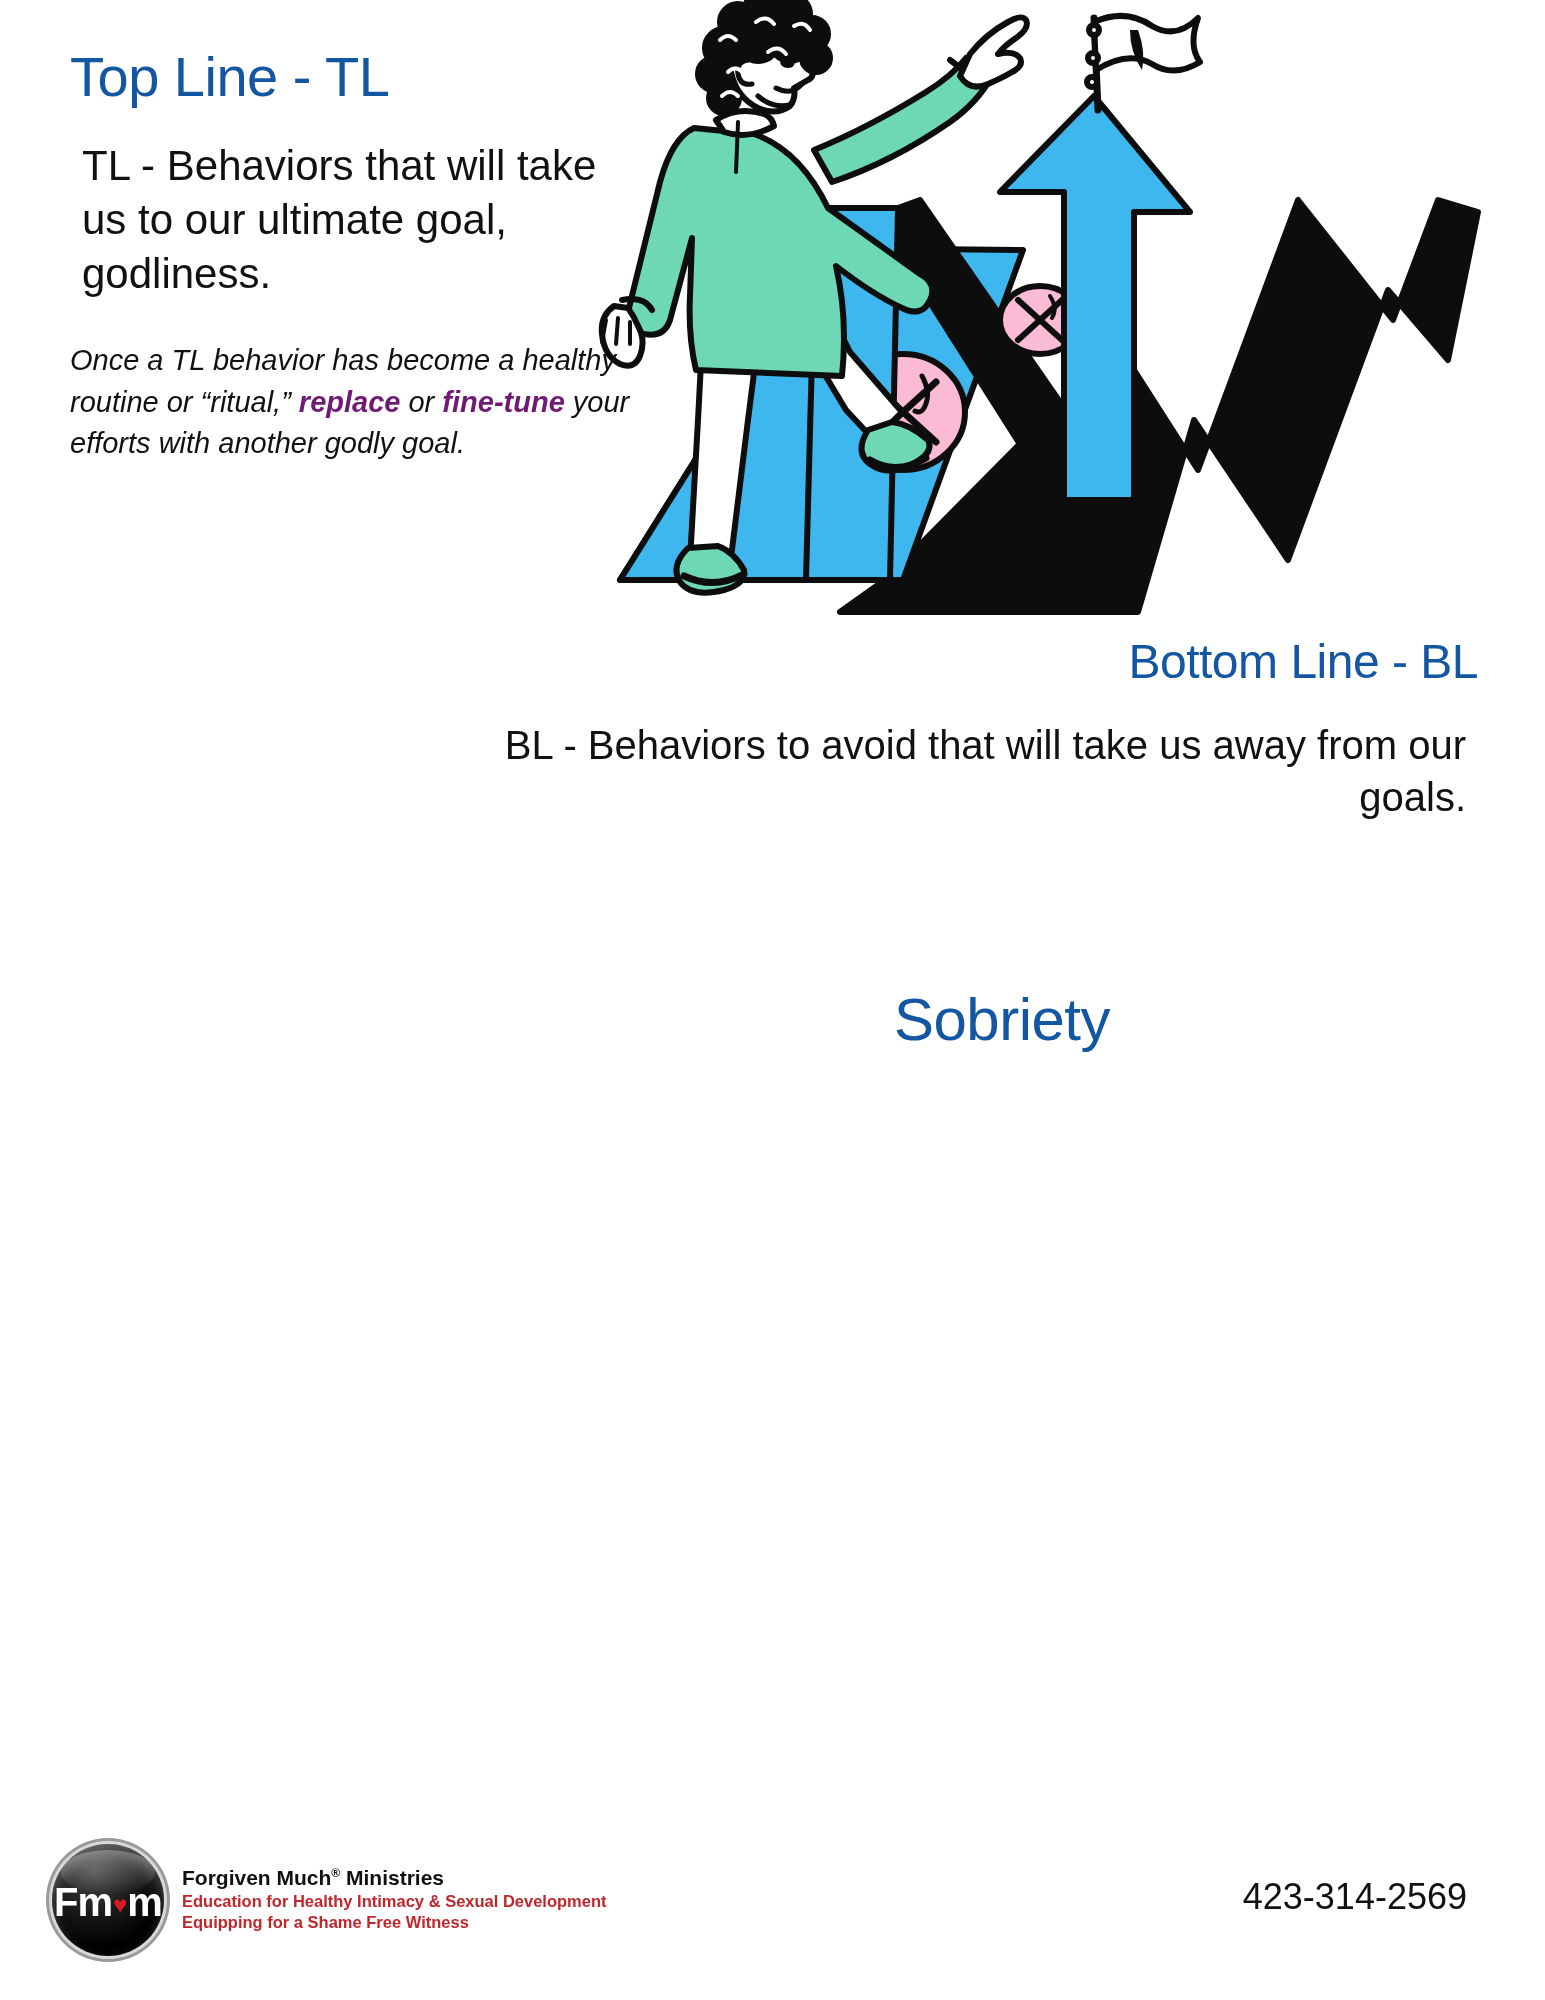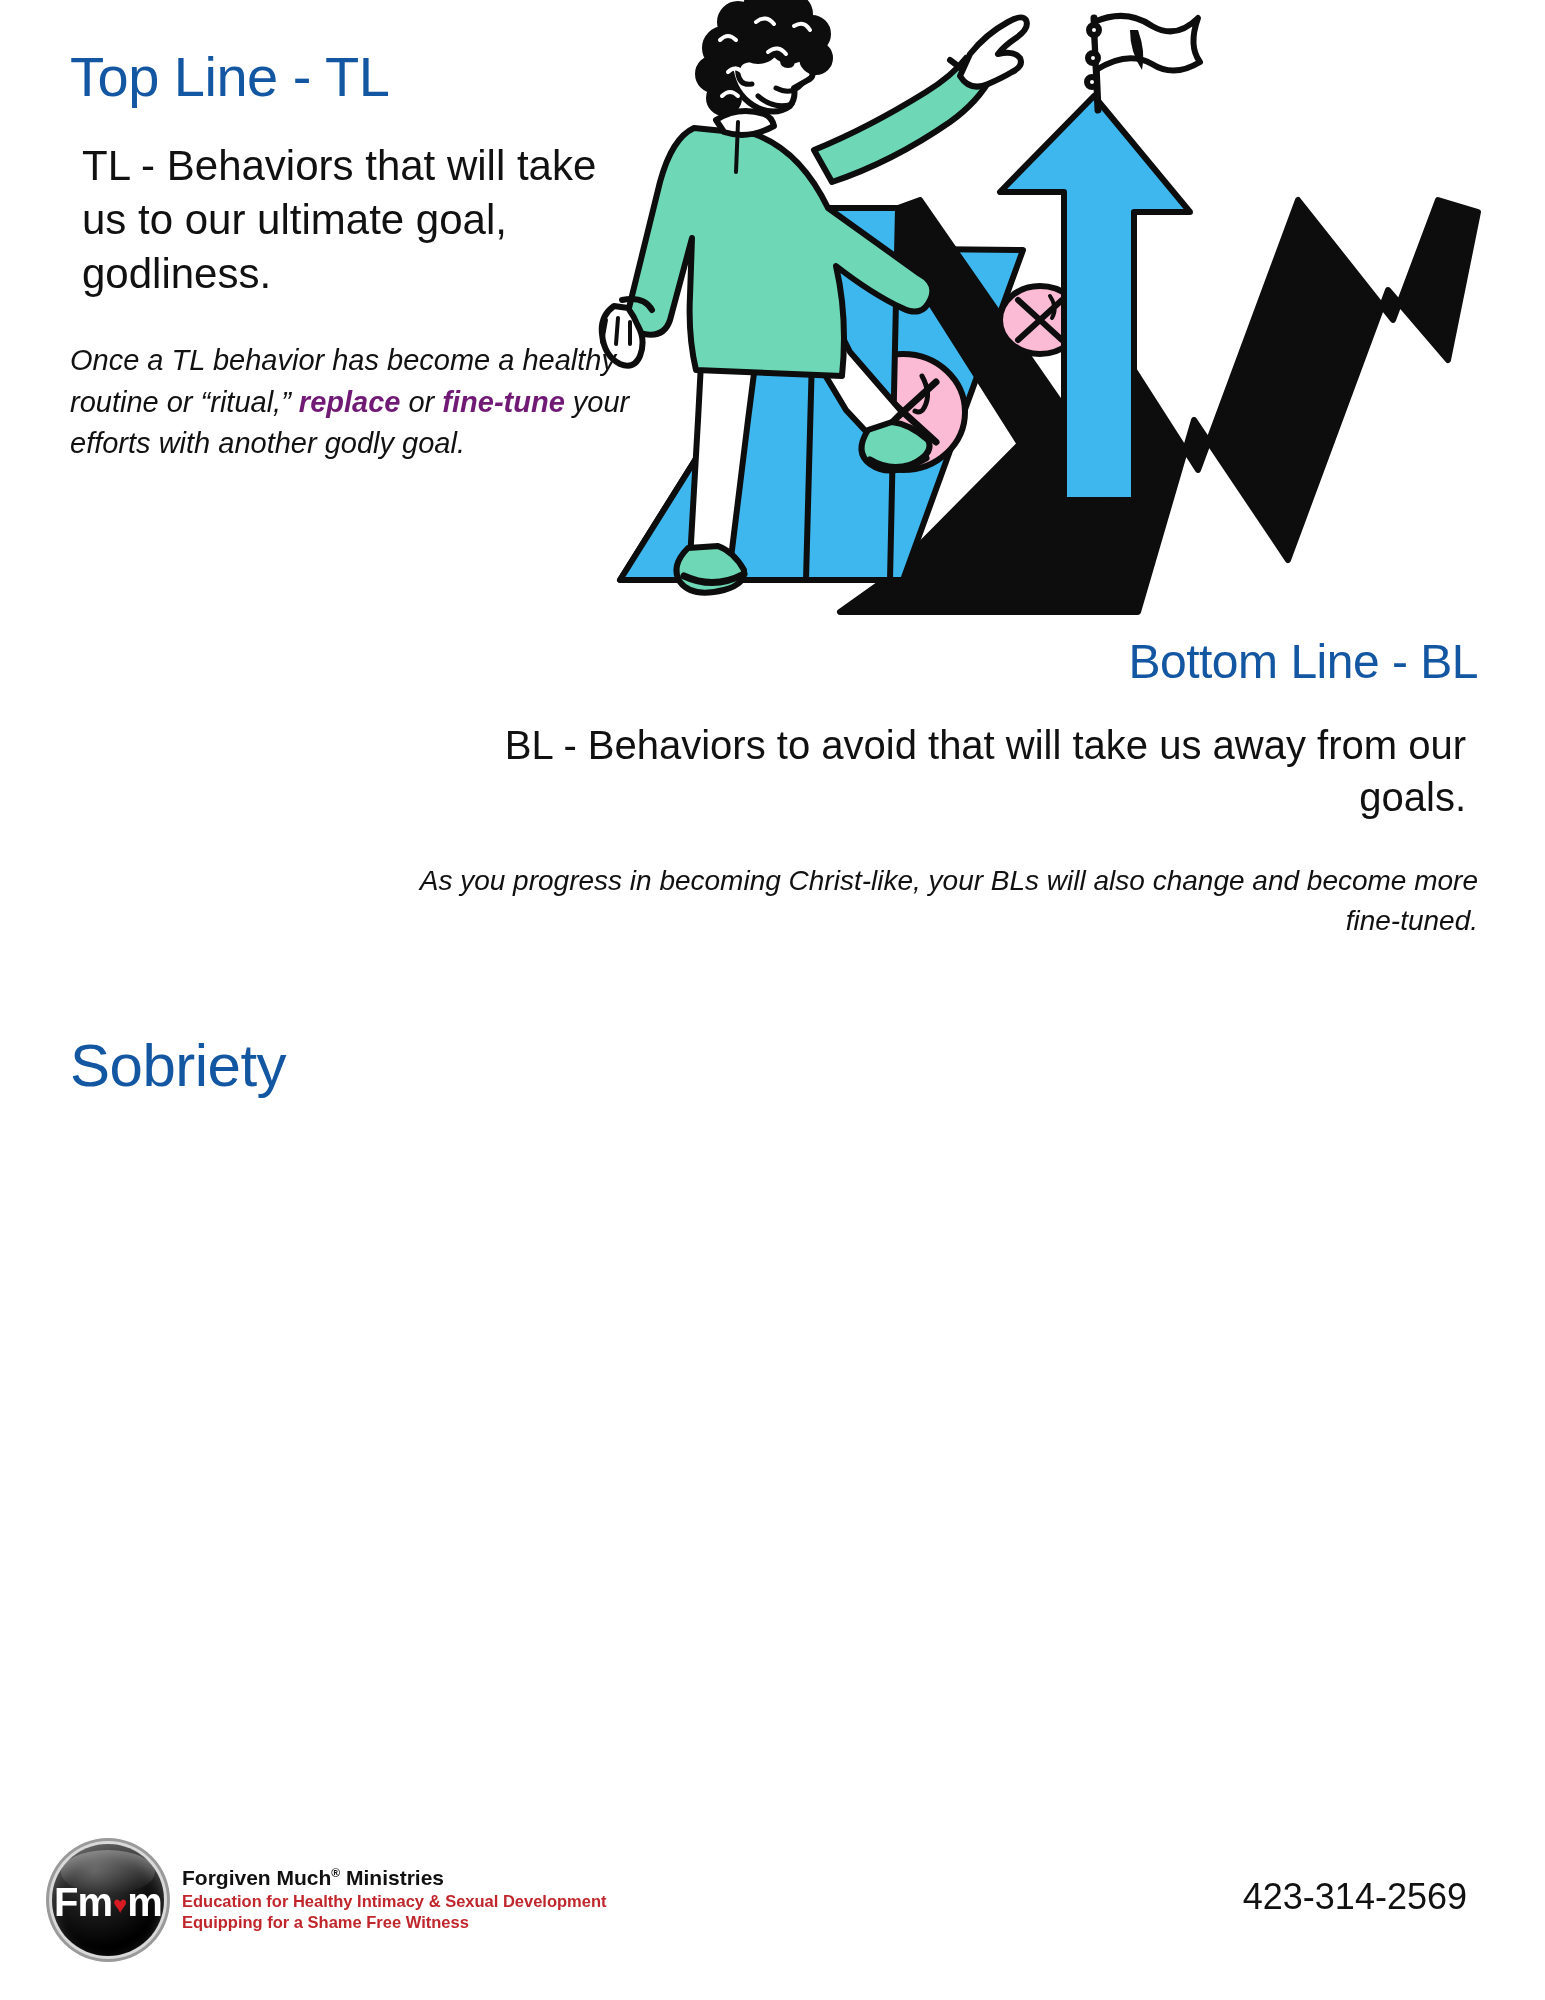--- a/index.html
+++ b/index.html
@@ -44,21 +44,21 @@
   #tl-lead{font-size:42px;margin-top:34px;}
   #tl-note{font-size:29px;margin-top:40px;}
 
   
   #bl-section{position:absolute;left:400px;top:638px;width:1078px;text-align:right;}
   #bl-heading{font-size:48px;text-align:right;}
   #bl-lead{font-size:40px;margin-top:32px;line-height:1.30;}
   #bl-note{font-size:28px;margin-top:38px;line-height:1.42;}
 
   
-  #sob-section{position:absolute;left:70px;top:1035px;width:1040px;}
+  #sob-section{position:absolute;left:70px;top:989px;width:1040px;text-align:right;}
   #sob-heading{font-size:60px;}
   #sob-note{font-size:30px;margin-top:34px;line-height:1.48;}
 
   
   #footer{position:absolute;left:0;top:1840px;width:1545px;height:130px;}
   #logo-block{position:absolute;left:52px;top:4px;display:flex;align-items:center;}
   .logo-mark{
     position:relative;width:112px;height:112px;border-radius:50%;
     background:radial-gradient(circle at 38% 24%, #4a4a4a 0%, #1b1b1b 38%, #000 70%);
     box-shadow:0 0 0 3px #d9d9d9, 0 0 0 6px #9a9a9a, inset 0 7px 14px rgba(255,255,255,.28);
@@ -206,21 +206,20 @@
 
   <div id="tl-section">
     <h1 id="tl-heading" class="h-blue">Top Line - TL</h1>
     <p id="tl-lead" class="body-dark">TL - Behaviors that will take us to our ultimate goal, godliness.</p>
     <p id="tl-note" class="ital"><span>Once a TL behavior has become a healthy routine or “ritual,” </span><span class="red-em">replace</span><span> or </span><span class="red-em">fine-tune</span><span> your efforts with another godly goal.</span></p>
   </div>
 
   <div id="bl-section">
     <h1 id="bl-heading" class="h-blue">Bottom Line - BL</h1>
     <p id="bl-lead" class="body-dark">BL - Behaviors to avoid that will take us away from our goals.</p>
-    <p id="bl-note" class="ital">As you progress in becoming Christ-like, your BLs will also change and become more fine-tuned.</p>
   </div>
 
   <div id="sob-section">
     <h1 id="sob-heading" class="h-blue">Sobriety</h1>
   </div>
 
   <div id="footer">
     <div id="logo-block">
       <div class="logo-mark">
         <span class="logo-text">

